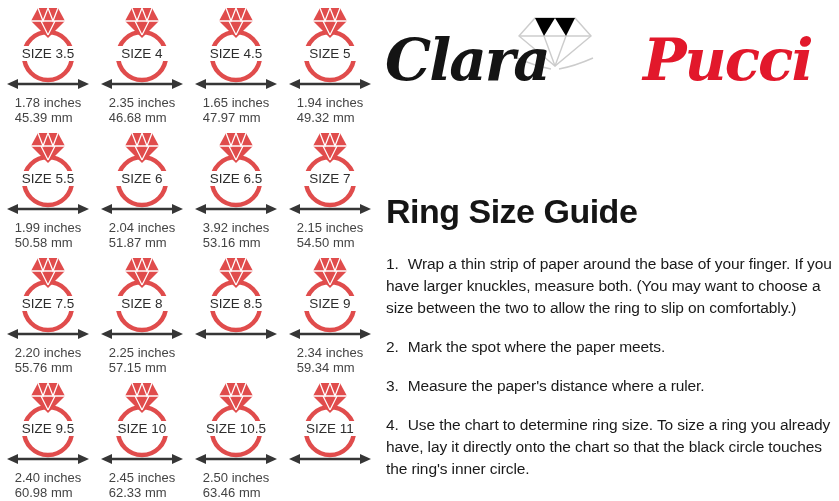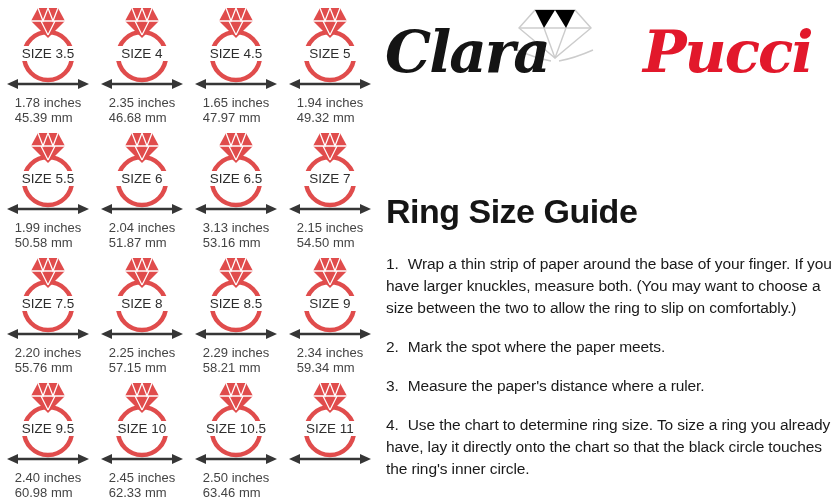--- a/index.html
+++ b/index.html
@@ -40,21 +40,21 @@
   .measure{
     margin-top:3px;
     text-align:left;
     font-size:13px;
     line-height:15px;
     color:#444444;
   }
 
   
   .logo{
-    position:absolute;left:383px;top:4px;width:456px;height:112px;
+    position:absolute;left:383px;top:12px;width:456px;height:112px;
   }
   .logo-first,.logo-second{
     position:absolute;top:14px;
     font-family:"DejaVu Serif",serif;
     font-style:italic;font-weight:bold;
     font-size:58px;letter-spacing:-2px;
   }
   .logo-first{left:2px;color:#141414;}
   .logo-second{left:260px;color:var(--brand-red,#e2182b);}
   .logo-diamond{position:absolute;left:128px;top:2px;}
@@ -247,21 +247,21 @@
       </g>
       <rect class="label-bg" x="16" y="42" width="62" height="15"></rect>
       <text class="size-label" x="47" y="54" text-anchor="middle">SIZE 6.5</text>
       <g>
         <line class="arrow-line" x1="15" y1="80" x2="79" y2="80"></line>
         <polygon class="arrow-head" points="6,80 17,75 17,85"></polygon>
         <polygon class="arrow-head" points="88,80 77,75 77,85"></polygon>
       </g>
     </svg>
     <div class="measure">
-      <div class="inches">3.13 inches</div>
+      <div class="inches">3.92 inches</div>
       <div class="mm">53.16 mm</div>
     </div>
   </div>
 
   <div class="ring-cell">
     <svg class="ring-svg" width="94" height="88" viewBox="0 0 94 88">
       <circle class="ring-circle" cx="47" cy="52" r="24"></circle>
       <g>
         <polygon class="diamond-body" points="30,17 37,4 57,4 64,17 47,34"></polygon>
         <line class="diamond-facet" x1="30" y1="17" x2="64" y2="17"></line>
@@ -342,24 +342,20 @@
         <line class="diamond-facet" x1="54" y1="17" x2="47" y2="31"></line>
       </g>
       <rect class="label-bg" x="16" y="42" width="62" height="15"></rect>
       <text class="size-label" x="47" y="54" text-anchor="middle">SIZE 8.5</text>
       <g>
         <line class="arrow-line" x1="15" y1="80" x2="79" y2="80"></line>
         <polygon class="arrow-head" points="6,80 17,75 17,85"></polygon>
         <polygon class="arrow-head" points="88,80 77,75 77,85"></polygon>
       </g>
     </svg>
-    <div class="measure">
-      <div class="inches">2.29 inches</div>
-      <div class="mm">58.21 mm</div>
-    </div>
   </div>
 
   <div class="ring-cell">
     <svg class="ring-svg" width="94" height="88" viewBox="0 0 94 88">
       <circle class="ring-circle" cx="47" cy="52" r="24"></circle>
       <g>
         <polygon class="diamond-body" points="30,17 37,4 57,4 64,17 47,34"></polygon>
         <line class="diamond-facet" x1="30" y1="17" x2="64" y2="17"></line>
         <polyline class="diamond-facet" points="37,4 42,17 47,4 52,17 57,4"></polyline>
         <line class="diamond-facet" x1="40" y1="17" x2="47" y2="31"></line>

